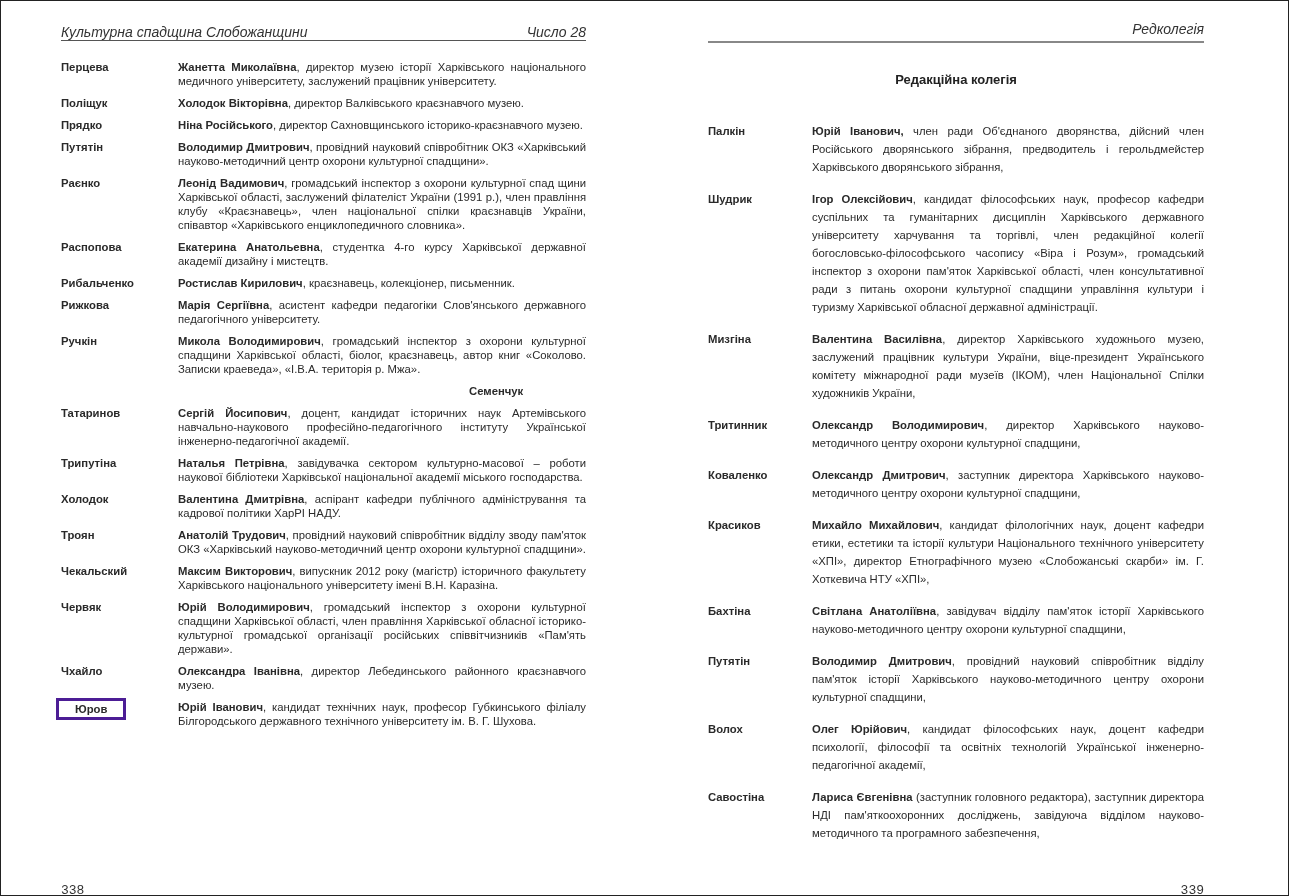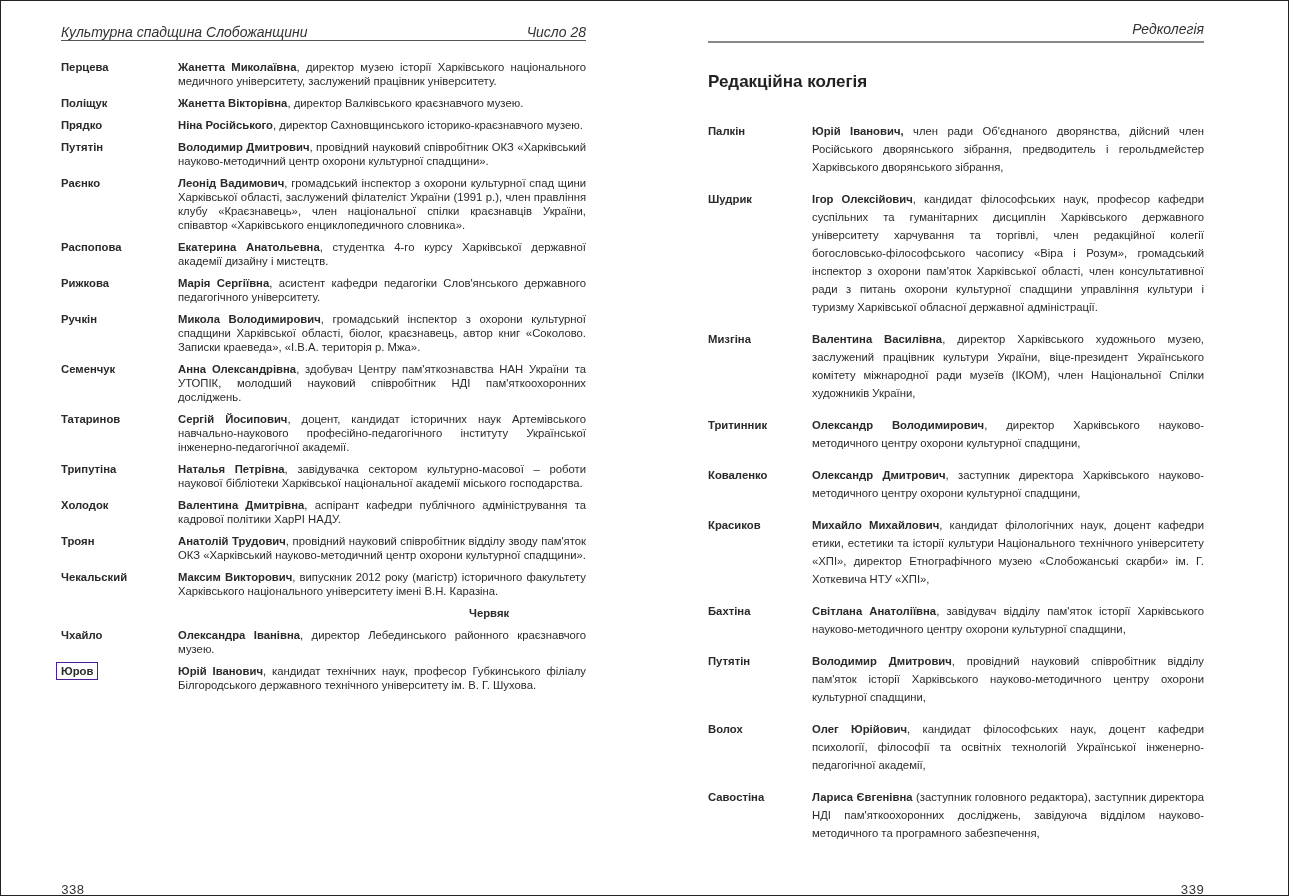--- a/index.html
+++ b/index.html
@@ -9,34 +9,34 @@
   .page { position:absolute; top:0; }
   .left { left:61px; width:525px; }
   .right { left:708px; width:496px; }
   .running-head { position:absolute; top:24px; left:0; right:0; height:16px;
                   font-style:italic; font-size:14px; color:#333; }
   .running-head .l { position:absolute; left:0; }
   .running-head .r { position:absolute; right:0; }
   .rule { position:absolute; top:40px; left:0; right:0; height:0; border-top:1.5px solid #555; }
   .right .running-head { top:21px; }
   .right .rule { top:41px; border-top:2px solid #888; }
-  .title { position:absolute; top:72px; left:0; right:0; text-align:left;
-           font-weight:bold; font-size:17px; color:#222; }
+  .title { position:absolute; top:72px; left:0; right:0; text-align:center;
+           font-weight:bold; font-size:13px; color:#222; }
   .entries { position:absolute; left:0; right:0; }
   .left .entries { top:60px; }
   .right .entries { top:122px; }
   .entry { display:flex;justify-content:flex-end; }
   .left .entry { font-size:11.3px; line-height:14px; margin-bottom:8px; }
   .right .entry { font-size:11.3px; line-height:18px; margin-bottom:14px; }
   .surname { font-weight:bold; flex:0 0 auto; color:#2a2a2a; }
   .left .surname { width:117px; }
   .right .surname { width:104px; }
   .desc { flex:1; text-align:justify; }
   .desc b { font-weight:bold; }
-  .boxed { display:inline-block; border:1px solid #4c1d95; padding:1px 4px; margin-left:-5px; margin-top:-2px; }
+  .boxed { display:inline-block; border:3px solid #4c1d95; padding:1px 16px; margin-left:-5px; margin-top:-2px; }
   .pagenum { position:absolute; top:883px; font-size:13px; color:#333;font-family:Liberation Mono, monospace; }
   .left .pagenum { left:0; }
   .right .pagenum { right:0; }
 </style>
 </head>
 <body>
 
 <div class="frame"></div>
 
 <div class="page left">
@@ -45,49 +45,52 @@
     <span class="r">Число 28</span>
   </div>
   <div class="rule"></div>
   <div class="entries" id="left-entries">
       <div class="entry">
         <div class="surname"><span>Перцева</span></div>
         <div class="desc"><b>Жанетта Миколаївна</b><span>, директор музею історії Харківського національного медичного університету, заслужений працівник університету.</span></div>
       </div>
       <div class="entry">
         <div class="surname"><span>Поліщук</span></div>
-        <div class="desc"><b>Жанетта Вікторівна</b><span>, директор Валківського краєзнавчого музею.</span></div>
+        <div class="desc"><b>Холодок Вікторівна</b><span>, директор Валківського краєзнавчого музею.</span></div>
       </div>
       <div class="entry">
         <div class="surname"><span>Прядко</span></div>
         <div class="desc"><b>Ніна Російського</b><span>, директор Сахновщинського історико-краєзнавчого музею.</span></div>
       </div>
       <div class="entry">
         <div class="surname"><span>Путятін</span></div>
         <div class="desc"><b>Володимир Дмитрович</b><span>, провідний науковий співробітник ОКЗ «Харківський науково-методичний центр охорони культурної спадщини».</span></div>
       </div>
       <div class="entry">
         <div class="surname"><span>Раєнко</span></div>
         <div class="desc"><b>Леонід Вадимович</b><span>, громадський інспектор з охорони культурної спад щини Харківської області, заслужений філателіст України (1991 р.), член правління клубу «Краєзнавець», член національної спілки краєзнавців України,  співавтор «Харківського енциклопедичного словника».</span></div>
       </div>
       <div class="entry">
         <div class="surname"><span>Распопова</span></div>
         <div class="desc"><b>Екатерина Анатольевна</b><span>, студентка 4-го курсу Харківської державної академії дизайну і мистецтв.</span></div>
       </div>
       <div class="entry">
+        <div class="surname"><span>Рибальченко</span></div>
+        <div class="desc"><b>Ростислав Кирилович</b><span>, краєзнавець, колекціонер, письменник.</span></div>
+      </div>
+      <div class="entry">
         <div class="surname"><span>Рижкова</span></div>
         <div class="desc"><b>Марія Сергіївна</b><span>, асистент кафедри педагогіки Слов'янського державного педагогічного університету.</span></div>
       </div>
       <div class="entry">
         <div class="surname"><span>Ручкін</span></div>
         <div class="desc"><b>Микола Володимирович</b><span>, громадський інспектор з охорони культурної спадщини Харківської області, біолог, краєзнавець, автор книг «Соколово. Записки краеведа», «І.В.А. територія р. Мжа».</span></div>
       </div>
       <div class="entry">
         <div class="surname"><span>Семенчук</span></div>
-        <div class="desc"><b>Анна Олександрівна</b><span>, здобувач Центру пам'яткознавства НАН України та УТОПІК, молодший науковий співробітник НДІ пам'ятко­охоронних досліджень.</span></div>
       </div>
       <div class="entry">
         <div class="surname"><span>Татаринов</span></div>
         <div class="desc"><b>Сергій Йосипович</b><span>, доцент, кандидат історичних наук Артемівського навчально-наукового професійно-педагогічного інституту Української інженерно-педагогічної академії.</span></div>
       </div>
       <div class="entry">
         <div class="surname"><span>Трипутіна</span></div>
         <div class="desc"><b>Наталья Петрівна</b><span>, завідувачка сектором культурно-масової – роботи наукової бібліотеки Харківської національної академії міського господарства.</span></div>
       </div>
       <div class="entry">
@@ -97,20 +100,21 @@
       <div class="entry">
         <div class="surname"><span>Троян</span></div>
         <div class="desc"><b>Анатолій Трудович</b><span>, провідний науковий співробітник відділу зводу пам'яток  ОКЗ «Харківський науково-методичний центр охорони культурної спадщини».</span></div>
       </div>
       <div class="entry">
         <div class="surname"><span>Чекальский</span></div>
         <div class="desc"><b>Максим Викторович</b><span>, випускник 2012 року (магістр) історичного факультету Харківського національного університету імені В.Н. Каразіна.</span></div>
       </div>
       <div class="entry">
         <div class="surname"><span>Червяк</span></div>
+        <div class="desc"><b>Юрій Володимирович</b><span>, громадський інспектор з охорони культурної спадщини Харківської області, член правління Харківської обласної історико-культурної громадської організації російських співвітчизників «Пам'ять держави».</span></div>
       </div>
       <div class="entry">
         <div class="surname"><span>Чхайло</span></div>
         <div class="desc"><b>Олександра Іванівна</b><span>, директор Лебединського районного краєзнавчого музею.</span></div>
       </div>
       <div class="entry">
         <div class="surname"><span class="boxed">Юров</span></div>
         <div class="desc"><b>Юрій Іванович</b><span>, кандидат технічних наук, професор Губкинського філіалу Білгородського державного технічного університету ім. В. Г. Шухова.</span></div>
       </div>
     </div>

